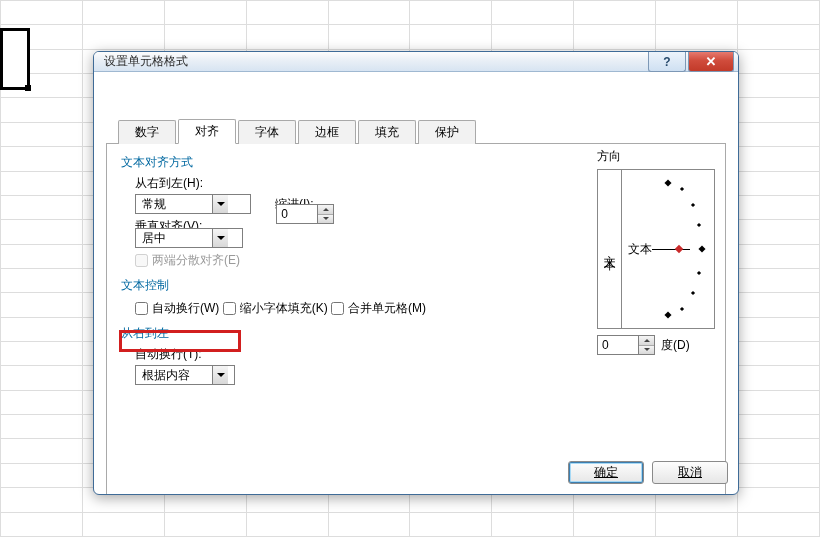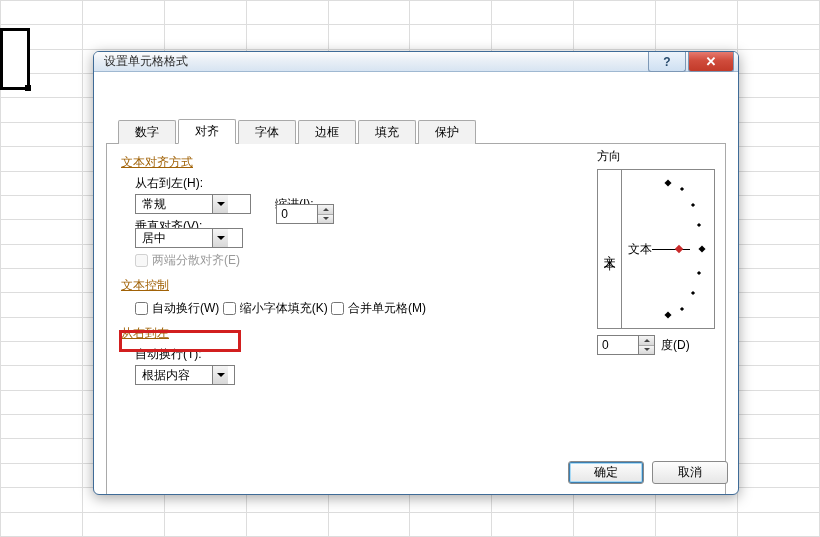--- a/index.html
+++ b/index.html
@@ -31,21 +31,21 @@
   .dialog-body { position: absolute; top: 28px; bottom: 0; left: 0; right: 0; padding: 0 12px; margin-top: 40px; }
 
   
   .tabstrip { display: flex; align-items: end; height: 24px; border-bottom: 1px solid #a9a9a9; padding-left: 12px; gap: 0; }
   .tab { padding: 3px 16px; border: 1px solid #a9a9a9; border-bottom: none; background: #f2f2f2;
          margin-right: 2px; border-radius: 2px 2px 0 0; position:relative; top:1px; cursor:pointer; }
   .tab.active { background: #fff; top:1px; border-bottom:1px solid #fff; }
 
   .panel { border: 1px solid #a9a9a9; border-top: none; height: 352px; padding: 8px 14px; position: relative; background:#fff; }
 
-  .grouplabel { margin: 2px 0 4px 0; color:#a16207;text-decoration:underline; }
+  .grouplabel { margin: 2px 0 4px 0; color:#0369a1; }
   .sub { margin-left: 14px; }
 
   .row { display:flex; align-items: center; gap:6px; margin: 2px 0; }
 
   .select { display:inline-flex; align-items:center; border:1px solid #7f7f7f; height:20px; background:#fff; }
   .select .val { padding: 0 6px; min-width: 76px; }
   .select .arrow { width:16px; height:18px; border-left:1px solid #7f7f7f;
                    background: linear-gradient(#f5f5f5,#d8d8d8);
                    display:flex; align-items:center; justify-content:center; }
   .select .arrow::before { content:''; border:4px solid transparent; border-top-color:#000; margin-top:4px; }
@@ -73,21 +73,21 @@
                  text-align:center; line-height:1.2; }
   .orient-dial { flex:1; position:relative; }
   .dialtext { position:absolute; left:6px; top:50%; transform:translateY(-50%); }
   .dialcenter { position:absolute; left:62%; top:50%; width:6px; height:6px; margin:-3px; transform: rotate(45deg); background:#c92a2a; }
   .dialline { position:absolute; left:30px; right:24px; top:50%; height:1px; background:#000; }
   .dot { position:absolute; width:5px; height:5px; background:#000; transform: translate(-50%,-50%) rotate(45deg); }
   .dot.small { width:3px; height:3px; }
   .orient-deg { margin-top:6px; display:flex; align-items:center; gap:6px; justify-content:flex-start; }
 
   
-  .footer { position:absolute; right: 10px; bottom: 10px; display:flex; gap:8px; }
+  .footer { position:absolute; right: 10px; bottom: 10px; display:flex; gap:8px;text-decoration:underline; }
   .btn { min-width:76px; height:23px; border:1px solid #8a8a8a; border-radius:3px;
          background:linear-gradient(#fdfdfd,#e6e6e6); display:flex; align-items:center; justify-content:center;
          cursor:pointer; }
   .btn.default { box-shadow: 0 0 0 1px #3c7fb1 inset, 0 0 0 2px #a7d9f5 inset; }
 </style>
 </head>
 <body>
 
 <div class="sheet">
   <table>

